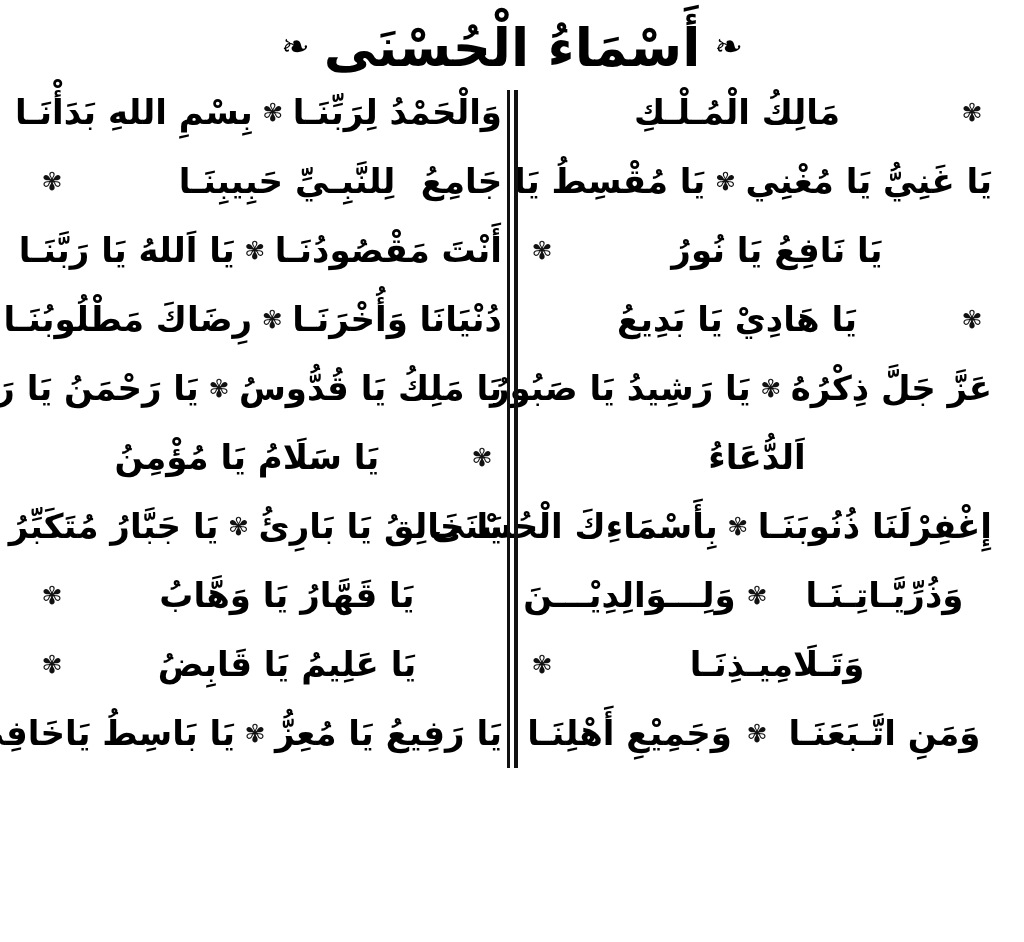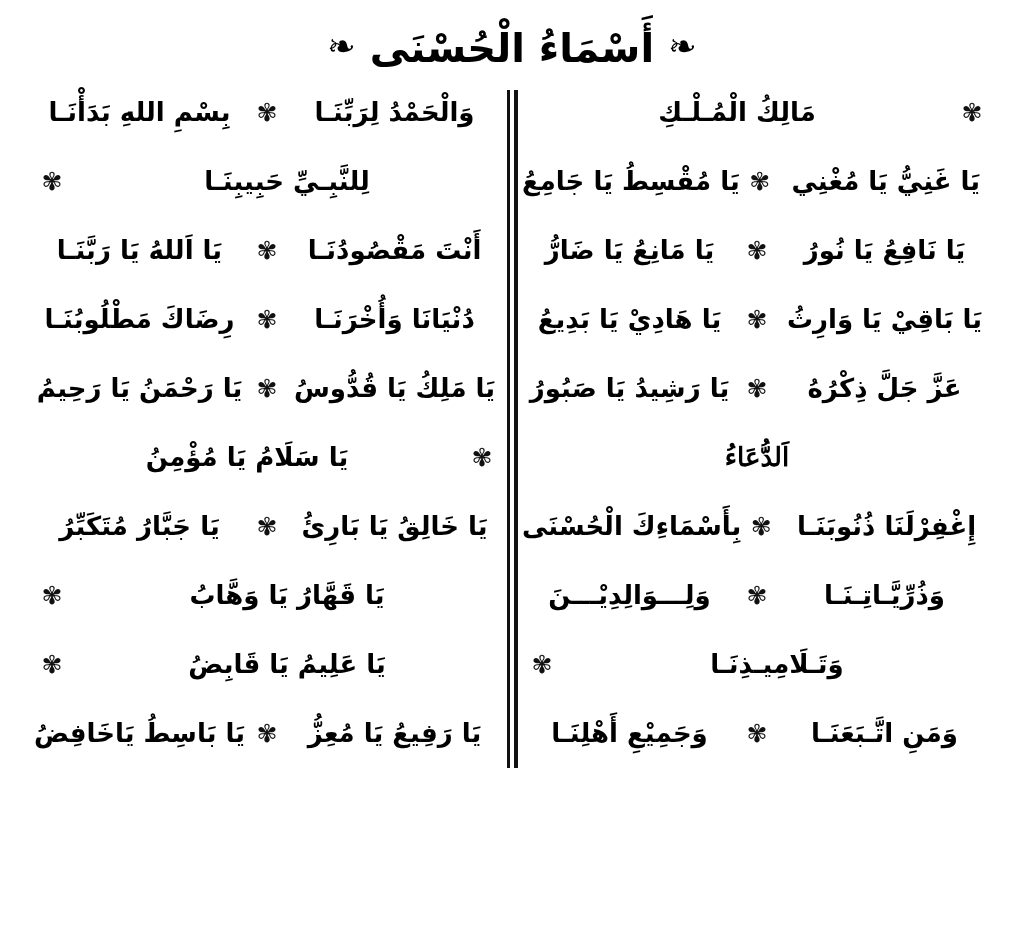--- a/index.html
+++ b/index.html
@@ -27,21 +27,21 @@
     display: flex;
     justify-content: center;
     align-items: center;
     gap: 14px;
     padding-top: 18px;
     height: 78px;
     box-sizing: border-box;
   }
   .title-text {
     font-family: "DejaVu Sans", sans-serif;
-    font-size: 40px;
+    font-size: 53px;
     font-weight: bold;
     letter-spacing: 0;
     line-height: 1.2;
     white-space: nowrap;
     color: #000;
   }
   .title-orn {
     font-size: 34px;
     line-height: 1;
     color: #000;
@@ -89,21 +89,21 @@
   .line {
     display: flex;
     flex-direction: row;
     align-items: center;
     justify-content: flex-start;
     height: 69px;
     white-space: nowrap;
   }
   .hemi {
     font-family: "DejaVu Sans", sans-serif;
-    font-size: 26px;
+    font-size: 34px;
     font-weight: bold;
     line-height: 1.35;
     color: #000;
     flex: 1 1 50%;
     text-align: center;
     direction: rtl;
   }
   .hemi.a { text-align: center; }
   .hemi.b { }
 
@@ -117,21 +117,20 @@
     user-select: none;
   }
 
   
   .line.single {
     justify-content: center;
   }
   .line.single .hemi {
     flex: 0 0 auto;
     text-align: center;
-    font-family: Liberation Serif, serif;
   }
 
   .clip-bottom {
     position: absolute;
     left: 0; right: 0; bottom: 0;
     height: 44px;
     background: #ffffff;
   }
 </style>
 </head>
@@ -156,25 +155,23 @@
 
       <div class="line">
         <div class="hemi b">يَا غَنِيُّ يَا مُغْنِي</div>
         <div class="flower">✾</div>
         <div class="hemi a">يَا مُقْسِطُ يَا جَامِعُ</div>
       </div>
 
       <div class="line">
         <div class="hemi b">يَا نَافِعُ يَا نُورُ</div>
         <div class="flower">✾</div>
-        <div class="hemi a">يَا مَانِعُ يَا ضَارُّ</div>
-      </div>
-
-      <div class="line">
-        <div class="hemi b">يَا بَاقِيْ يَا وَارِثُ</div>
+      </div>
+
+      <div class="line">
         <div class="flower">✾</div>
         <div class="hemi a">يَا هَادِيْ يَا بَدِيعُ</div>
       </div>
 
       <div class="line">
         <div class="hemi b">عَزَّ جَلَّ ذِكْرُهُ</div>
         <div class="flower">✾</div>
         <div class="hemi a">يَا رَشِيدُ يَا صَبُورُ</div>
       </div>
 

